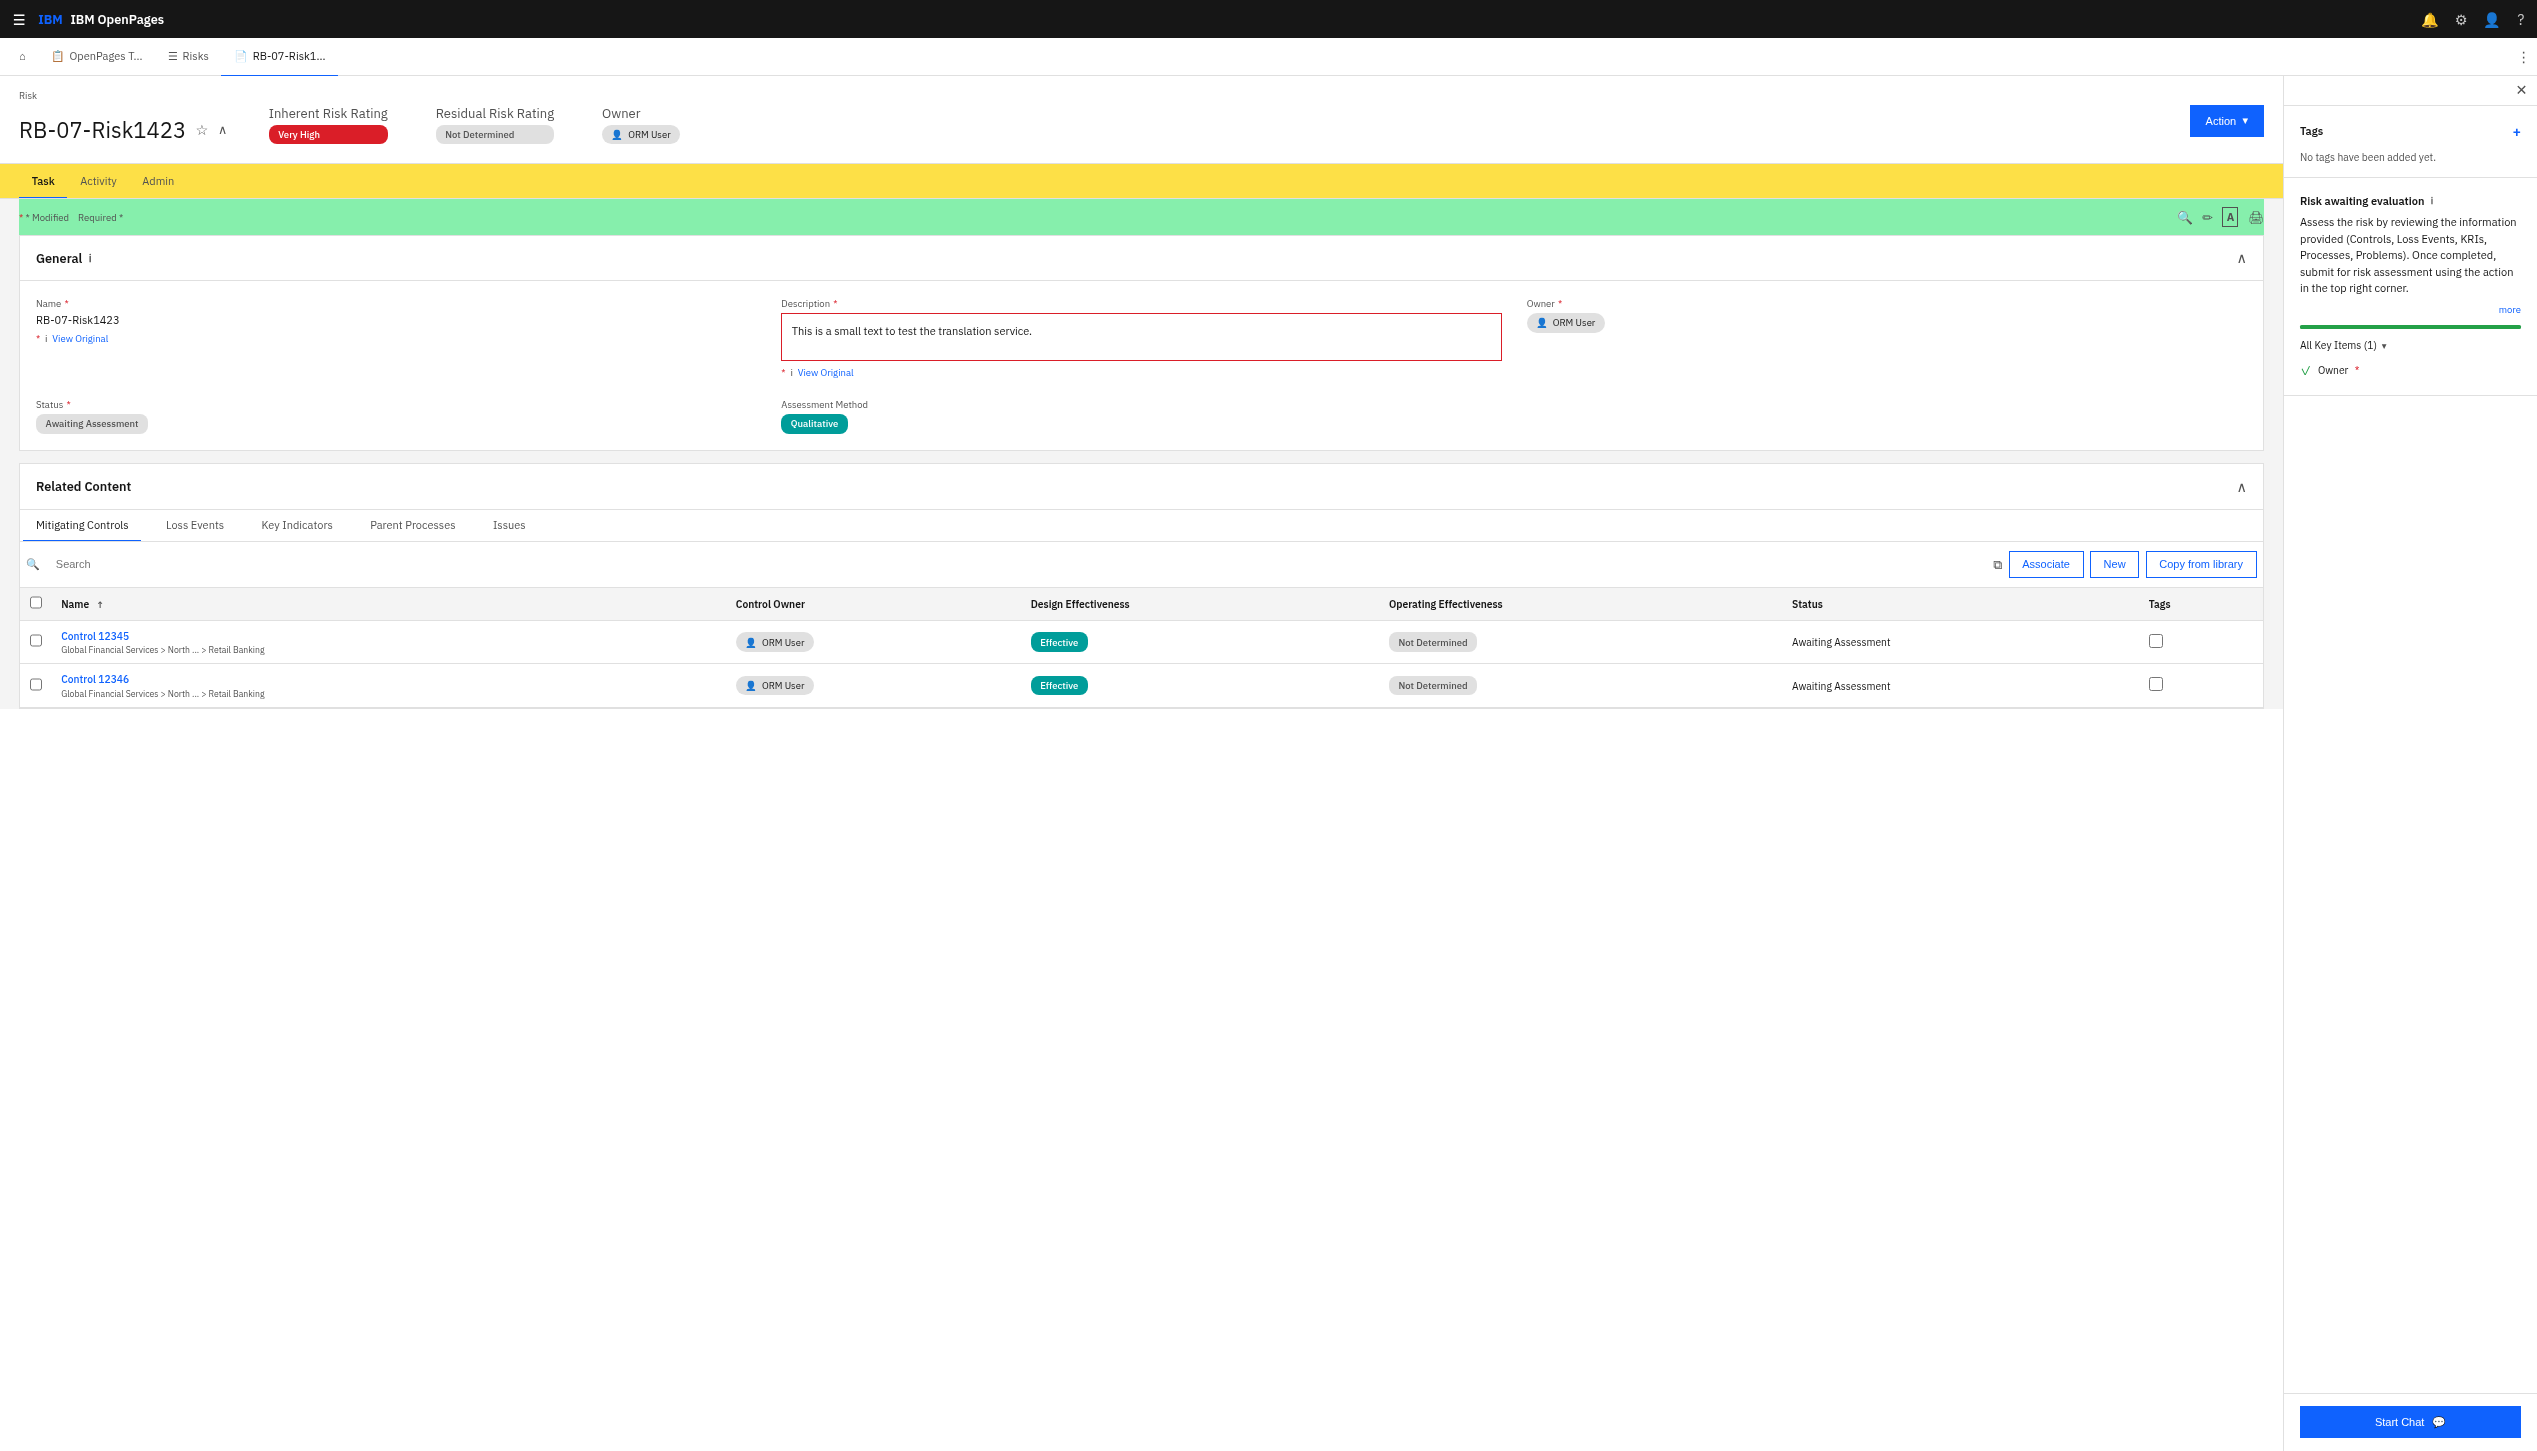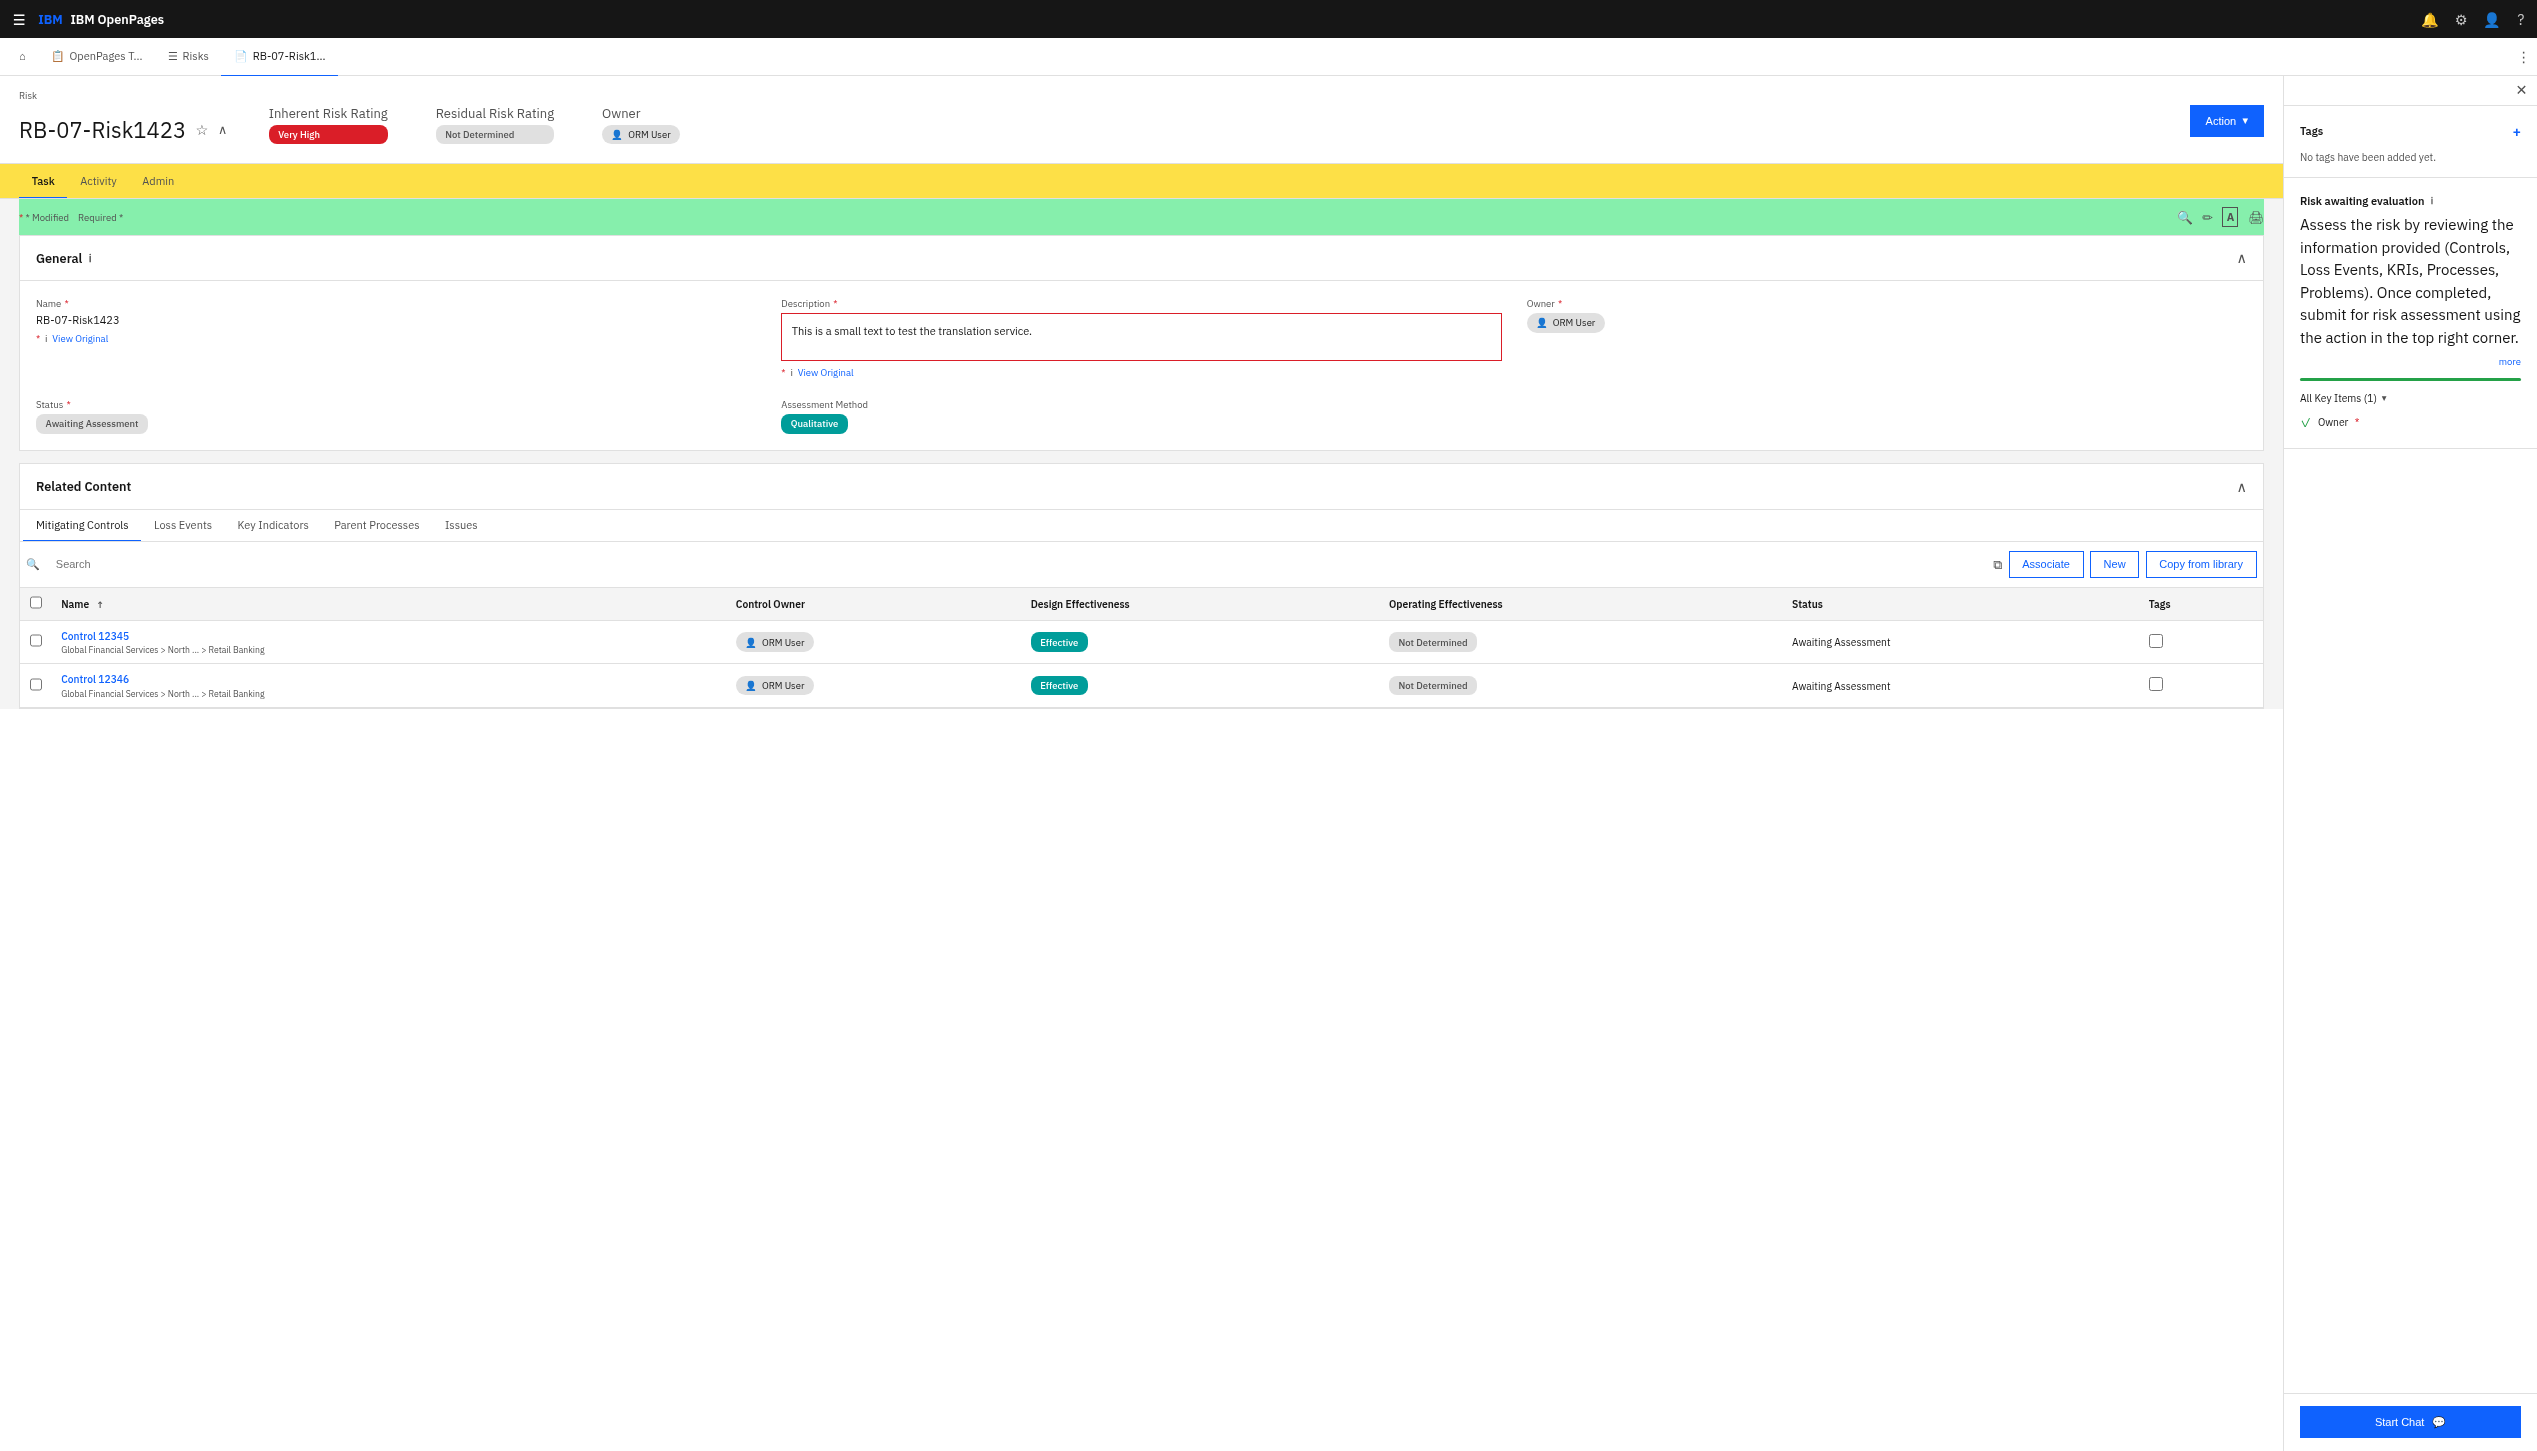--- a/index.html
+++ b/index.html
@@ -233,21 +233,21 @@
       padding: 9.5px;
       font-size: 11px;
       color: #161616;
       background: #fff;
       min-height: 48px;
     }
 
     
     .related-tabs {
       display: flex;
-      gap: 0;
+      gap: 12px;
       border-bottom: 0.8px solid #e0e0e0;
       padding: 0 3.2px;
     }
     .related-tab {
       padding: 8px 12.7px;
       font-size: 11px;
       color: #525252;
       cursor: pointer;
       border-bottom: 1.6px solid transparent;
     }
@@ -340,21 +340,21 @@
 
     .panel-risk-title {
       font-size: 11px;
       font-weight: 600;
       margin-bottom: 6.3px;
       display: flex;
       align-items: center;
       gap: 6.3px;
     }
     .panel-risk-info { color: #525252; font-size: 9.5px; cursor: pointer; }
-    .panel-risk-desc { font-size: 15px; color: #161616; line-height: 1.5; margin-bottom: 6.3px; }
+    .panel-risk-desc { font-size: 11px; color: #161616; line-height: 1.5; margin-bottom: 6.3px; }
     .panel-more-link { color: #0f62fe; font-size: 9.5px; cursor: pointer; text-align: right; display: block; }
 
     
     .progress-container { margin: 9.5px 0; }
     .progress-bar-bg { height: 3.2px; background: #e0e0e0; border-radius: 1.6px; }
     .progress-bar-fill { height: 3.2px; background: #24a148; border-radius: 1.6px; width: 100%; }
 
     
     .key-items-dropdown {
       display: flex;

